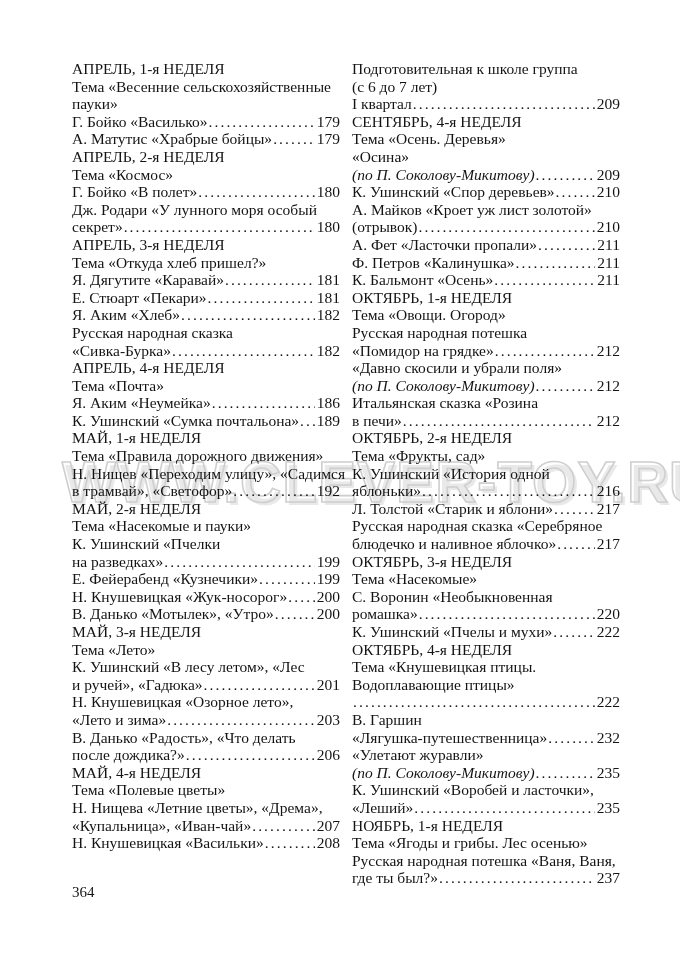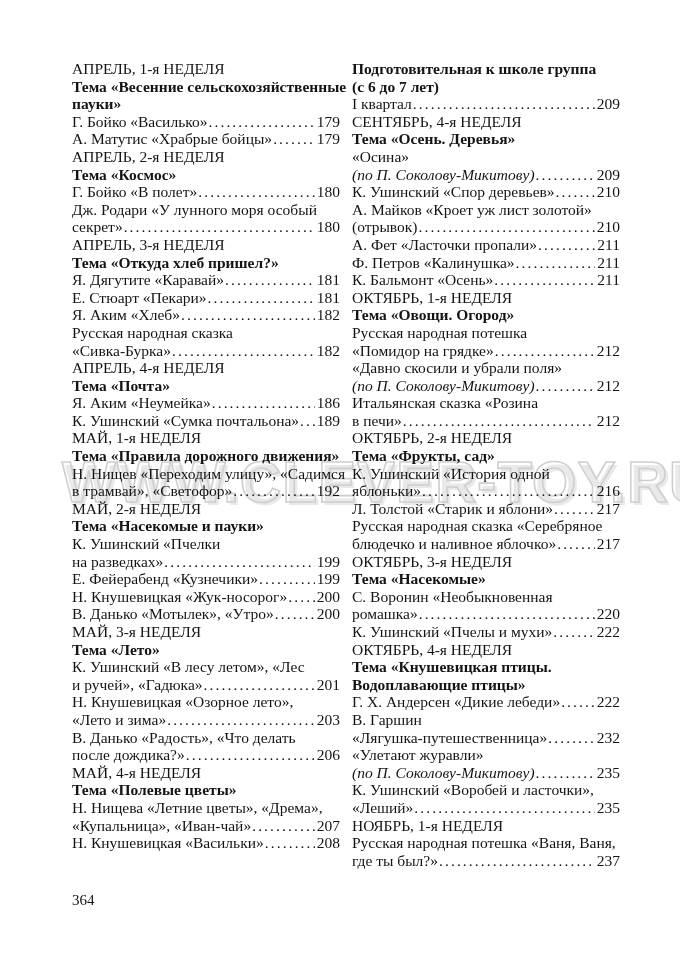--- a/index.html
+++ b/index.html
@@ -17,29 +17,29 @@
     text-shadow:3px 3px 0 #e9e9e9;
     white-space:nowrap; text-align:center; pointer-events:none;
   }
   .columns {
     position:absolute; top:60px; left:72px; width:548px;
     display:flex; gap:12px;
   }
   .col { width:268px; }
   .toc-line { display:flex; align-items:baseline; white-space:nowrap; height:17.6px; }
   .toc-line .t { flex:0 0 auto; }
-  .toc-line.bold { font-weight:bold; }
+  .toc-line.bold { font-weight:normal; }
   .toc-line.italic .t { font-style:italic; }
   .leader { flex:1 1 auto; min-width:6px; overflow:hidden; margin:0 2px 0 1px; }
   .leader::before {
     content:"...................................................................";
     letter-spacing:2.1px;
   }
   .pg { flex:0 0 auto;text-align:right; }
-  .page-number { position:absolute; left:72px; top:884px; font-size:15px;margin-top:8px; }
+  .page-number { position:absolute; left:72px; top:884px; font-size:15px; }
 </style>
 </head>
 <body>
 
 <div class="page">
   <div class="watermark">WWW.CLEVER-TOY.RU</div>
   <div class="columns">
     <div class="col">
         <div class="toc-line">
     <span class="t">АПРЕЛЬ, 1-я НЕДЕЛЯ</span>
@@ -396,21 +396,20 @@
   </div>
         <div class="toc-line bold">
     <span class="t">Тема «Кнушевицкая птицы.</span>
 
   </div>
         <div class="toc-line bold">
     <span class="t">Водоплавающие птицы»</span>
 
   </div>
         <div class="toc-line">
-    <span class="t">Г. Х. Андерсен «Дикие лебеди»</span>
     <span class="leader"></span>
     <span class="pg">222</span>
   </div>
         <div class="toc-line">
     <span class="t">В. Гаршин</span>
 
   </div>
         <div class="toc-line">
     <span class="t">«Лягушка-путешественница»</span>
     <span class="leader"></span>
@@ -431,20 +430,24 @@
   </div>
         <div class="toc-line">
     <span class="t">«Леший»</span>
     <span class="leader"></span>
     <span class="pg">235</span>
   </div>
         <div class="toc-line">
     <span class="t">НОЯБРЬ, 1-я НЕДЕЛЯ</span>
 
   </div>
+        <div class="toc-line bold">
+    <span class="t">Тема «Ягоды и грибы. Лес осенью»</span>
+
+  </div>
         <div class="toc-line">
     <span class="t">Русская народная потешка «Ваня, Ваня,</span>
 
   </div>
         <div class="toc-line">
     <span class="t">где ты был?»</span>
     <span class="leader"></span>
     <span class="pg">237</span>
   </div>
       </div>

